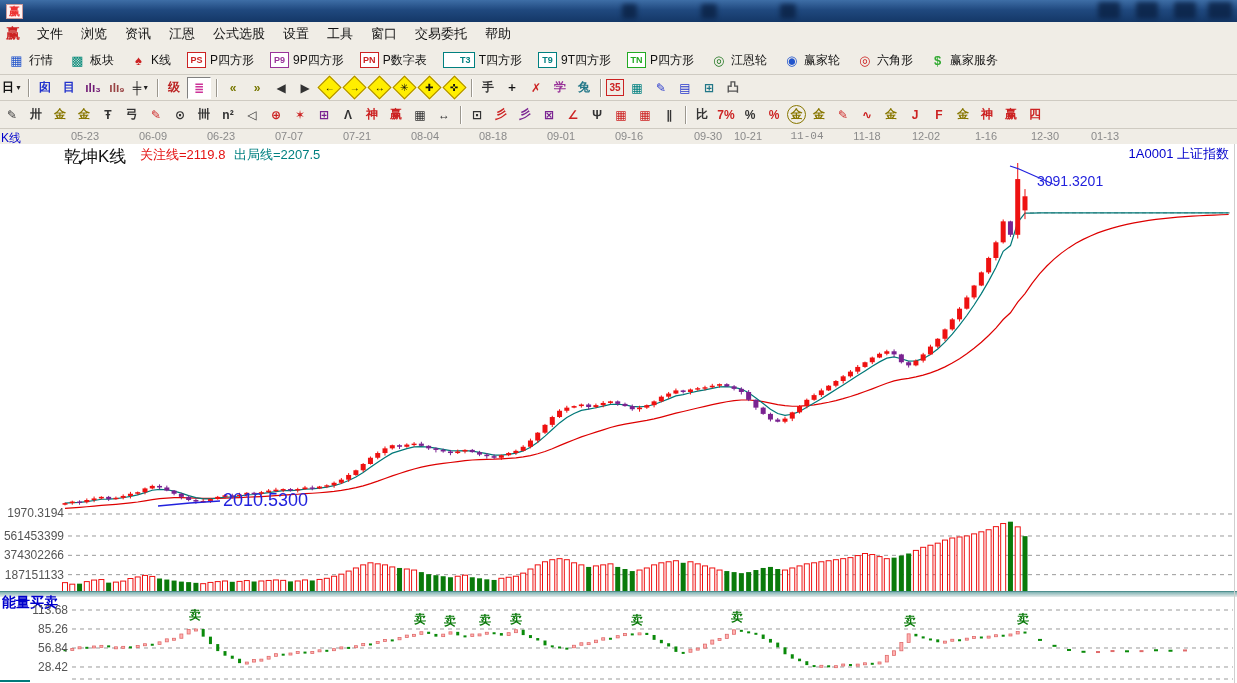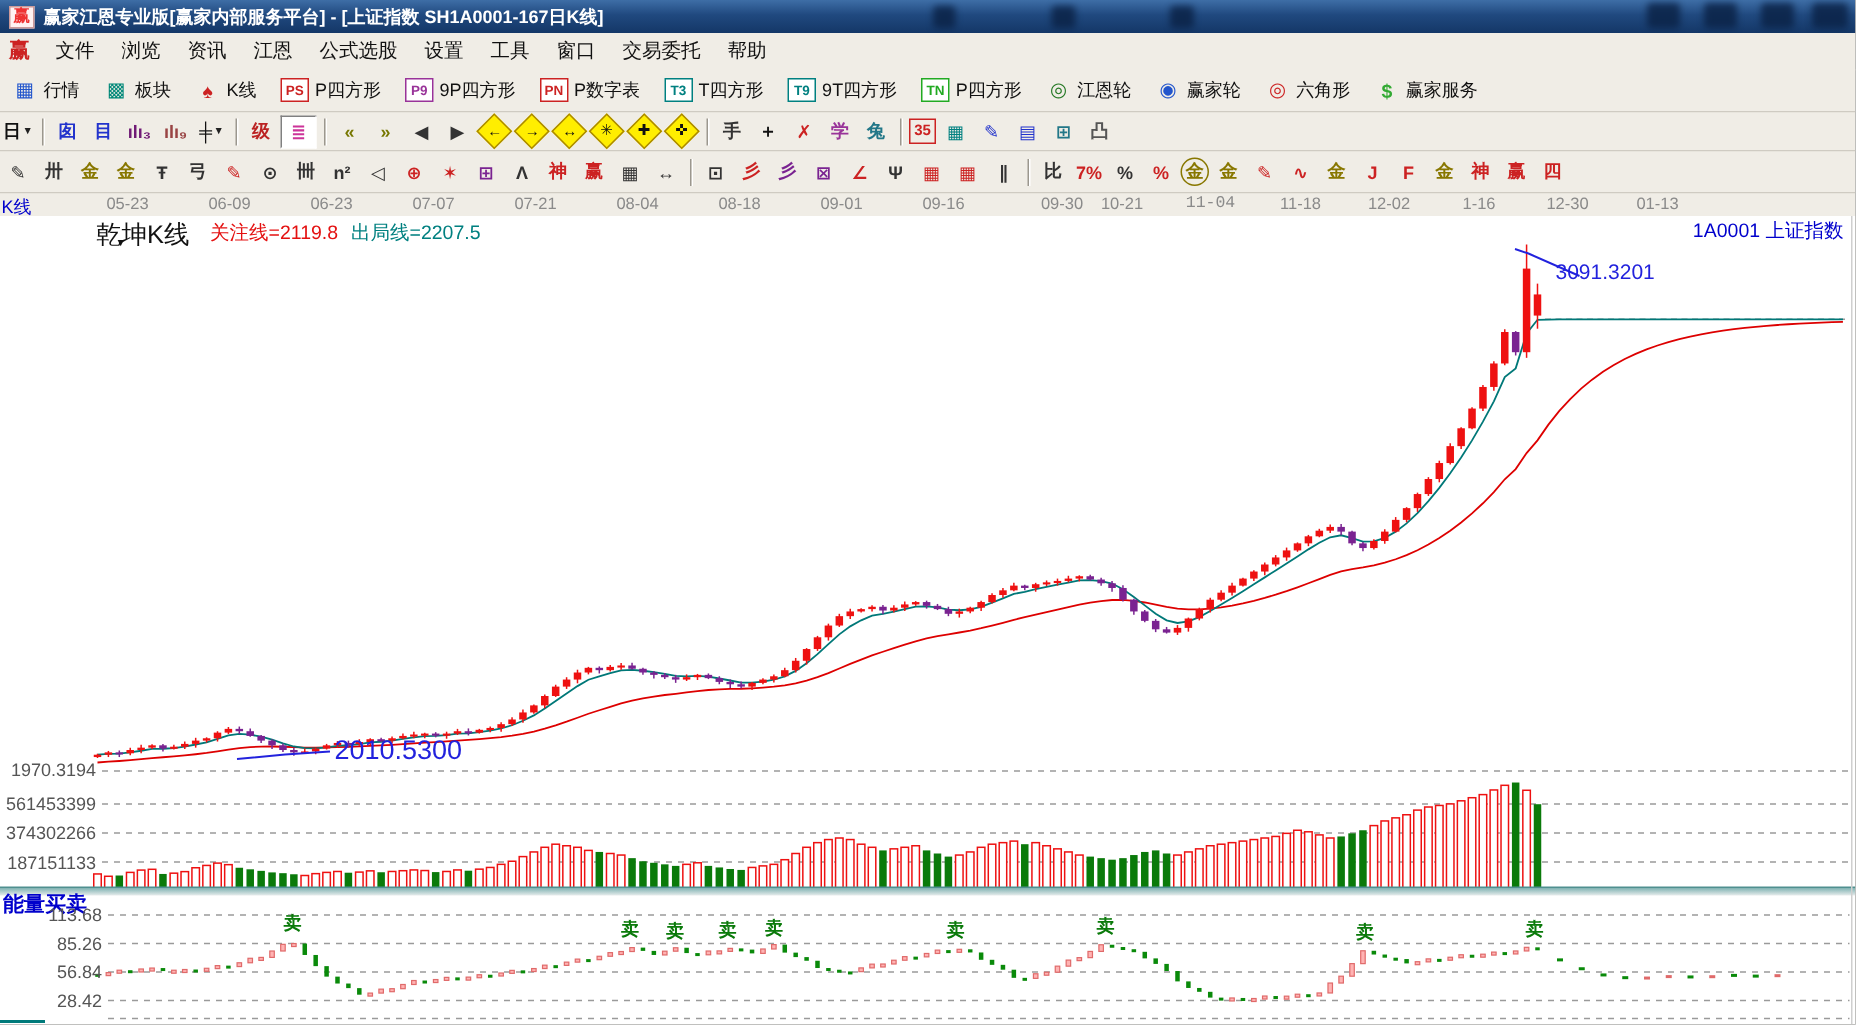--- a/index.html
+++ b/index.html
@@ -56,21 +56,20 @@
   #rightedge{position:absolute;top:0;right:2px;width:1px;height:539px;background:#cfcfcf;}
   #cornerline{position:absolute;left:0;top:536px;width:30px;height:2px;background:#007a7a;}
 </style>
 </head>
 <body>
 
 <div id="app">
 
   <div id="titlebar">
     <span class="logo">赢</span>
-    <span>赢家江恩专业版[赢家内部服务平台] - [上证指数  SH1A0001-167日K线]</span>
     <div class="blur-blob" style="left:622px;top:4px;width:15px;height:15px;"></div>
     <div class="blur-blob" style="left:701px;top:4px;width:16px;height:15px;"></div>
     <div class="blur-blob" style="left:780px;top:4px;width:16px;height:15px;"></div>
     <div class="blur-blob" style="left:1098px;top:2px;width:22px;height:17px;"></div>
     <div class="blur-blob" style="left:1136px;top:2px;width:22px;height:17px;"></div>
     <div class="blur-blob" style="left:1174px;top:2px;width:22px;height:17px;"></div>
     <div class="blur-blob" style="left:1208px;top:2px;width:24px;height:17px;"></div>
   </div>
 
   <div id="menubar">
@@ -106,21 +105,21 @@
       </div>
       <div class="tb1btn">
         <span class="badge" style="border-color: rgb(153, 51, 153); color: rgb(153, 51, 153);">P9</span>
         <span>9P四方形</span>
       </div>
       <div class="tb1btn">
         <span class="badge" style="border-color: rgb(204, 34, 34); color: rgb(204, 34, 34);">PN</span>
         <span>P数字表</span>
       </div>
       <div class="tb1btn">
-        <span class="badge" style="border-color: rgb(0, 128, 128); color: rgb(0, 128, 128);">T3</span>
+        <span class="badge" style="border-color: rgb(0, 128, 128); color: rgb(0, 128, 128); padding-left: 13px;">T3</span>
         <span>T四方形</span>
       </div>
       <div class="tb1btn">
         <span class="badge" style="border-color: rgb(0, 128, 128); color: rgb(0, 128, 128);">T9</span>
         <span>9T四方形</span>
       </div>
       <div class="tb1btn">
         <span class="badge" style="border-color: rgb(34, 170, 34); color: rgb(34, 170, 34);">TN</span>
         <span>P四方形</span>
       </div>

